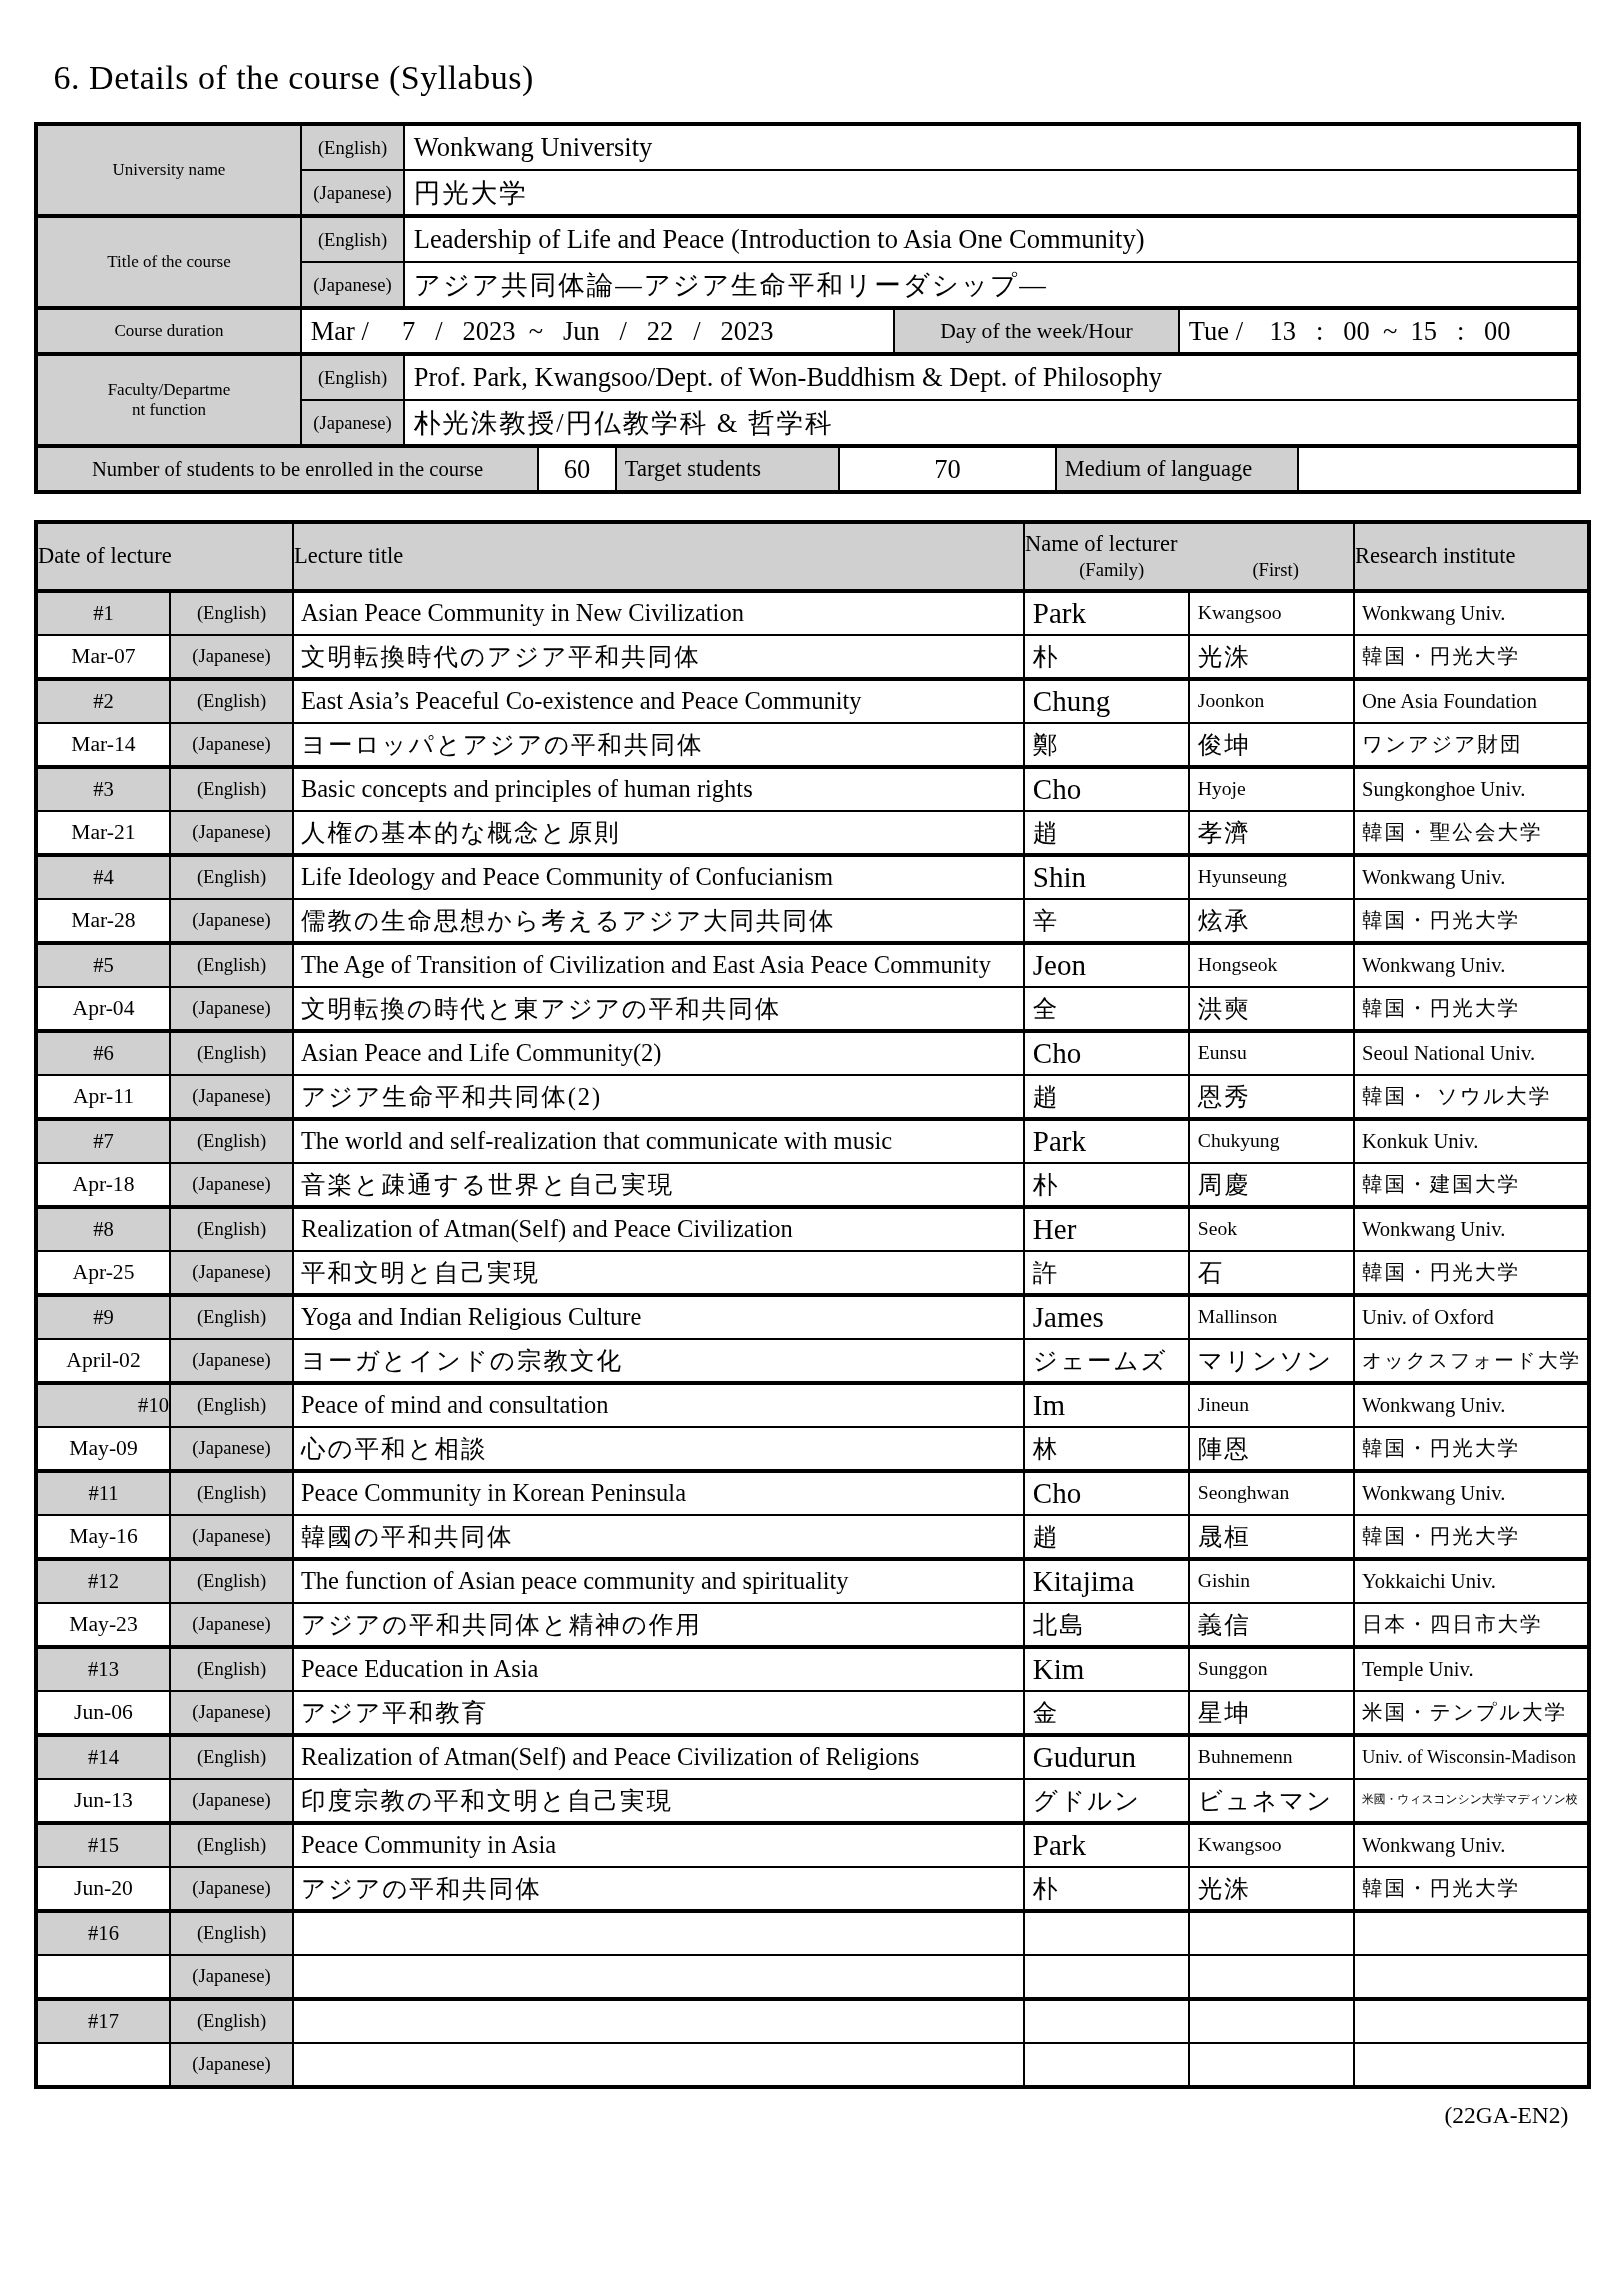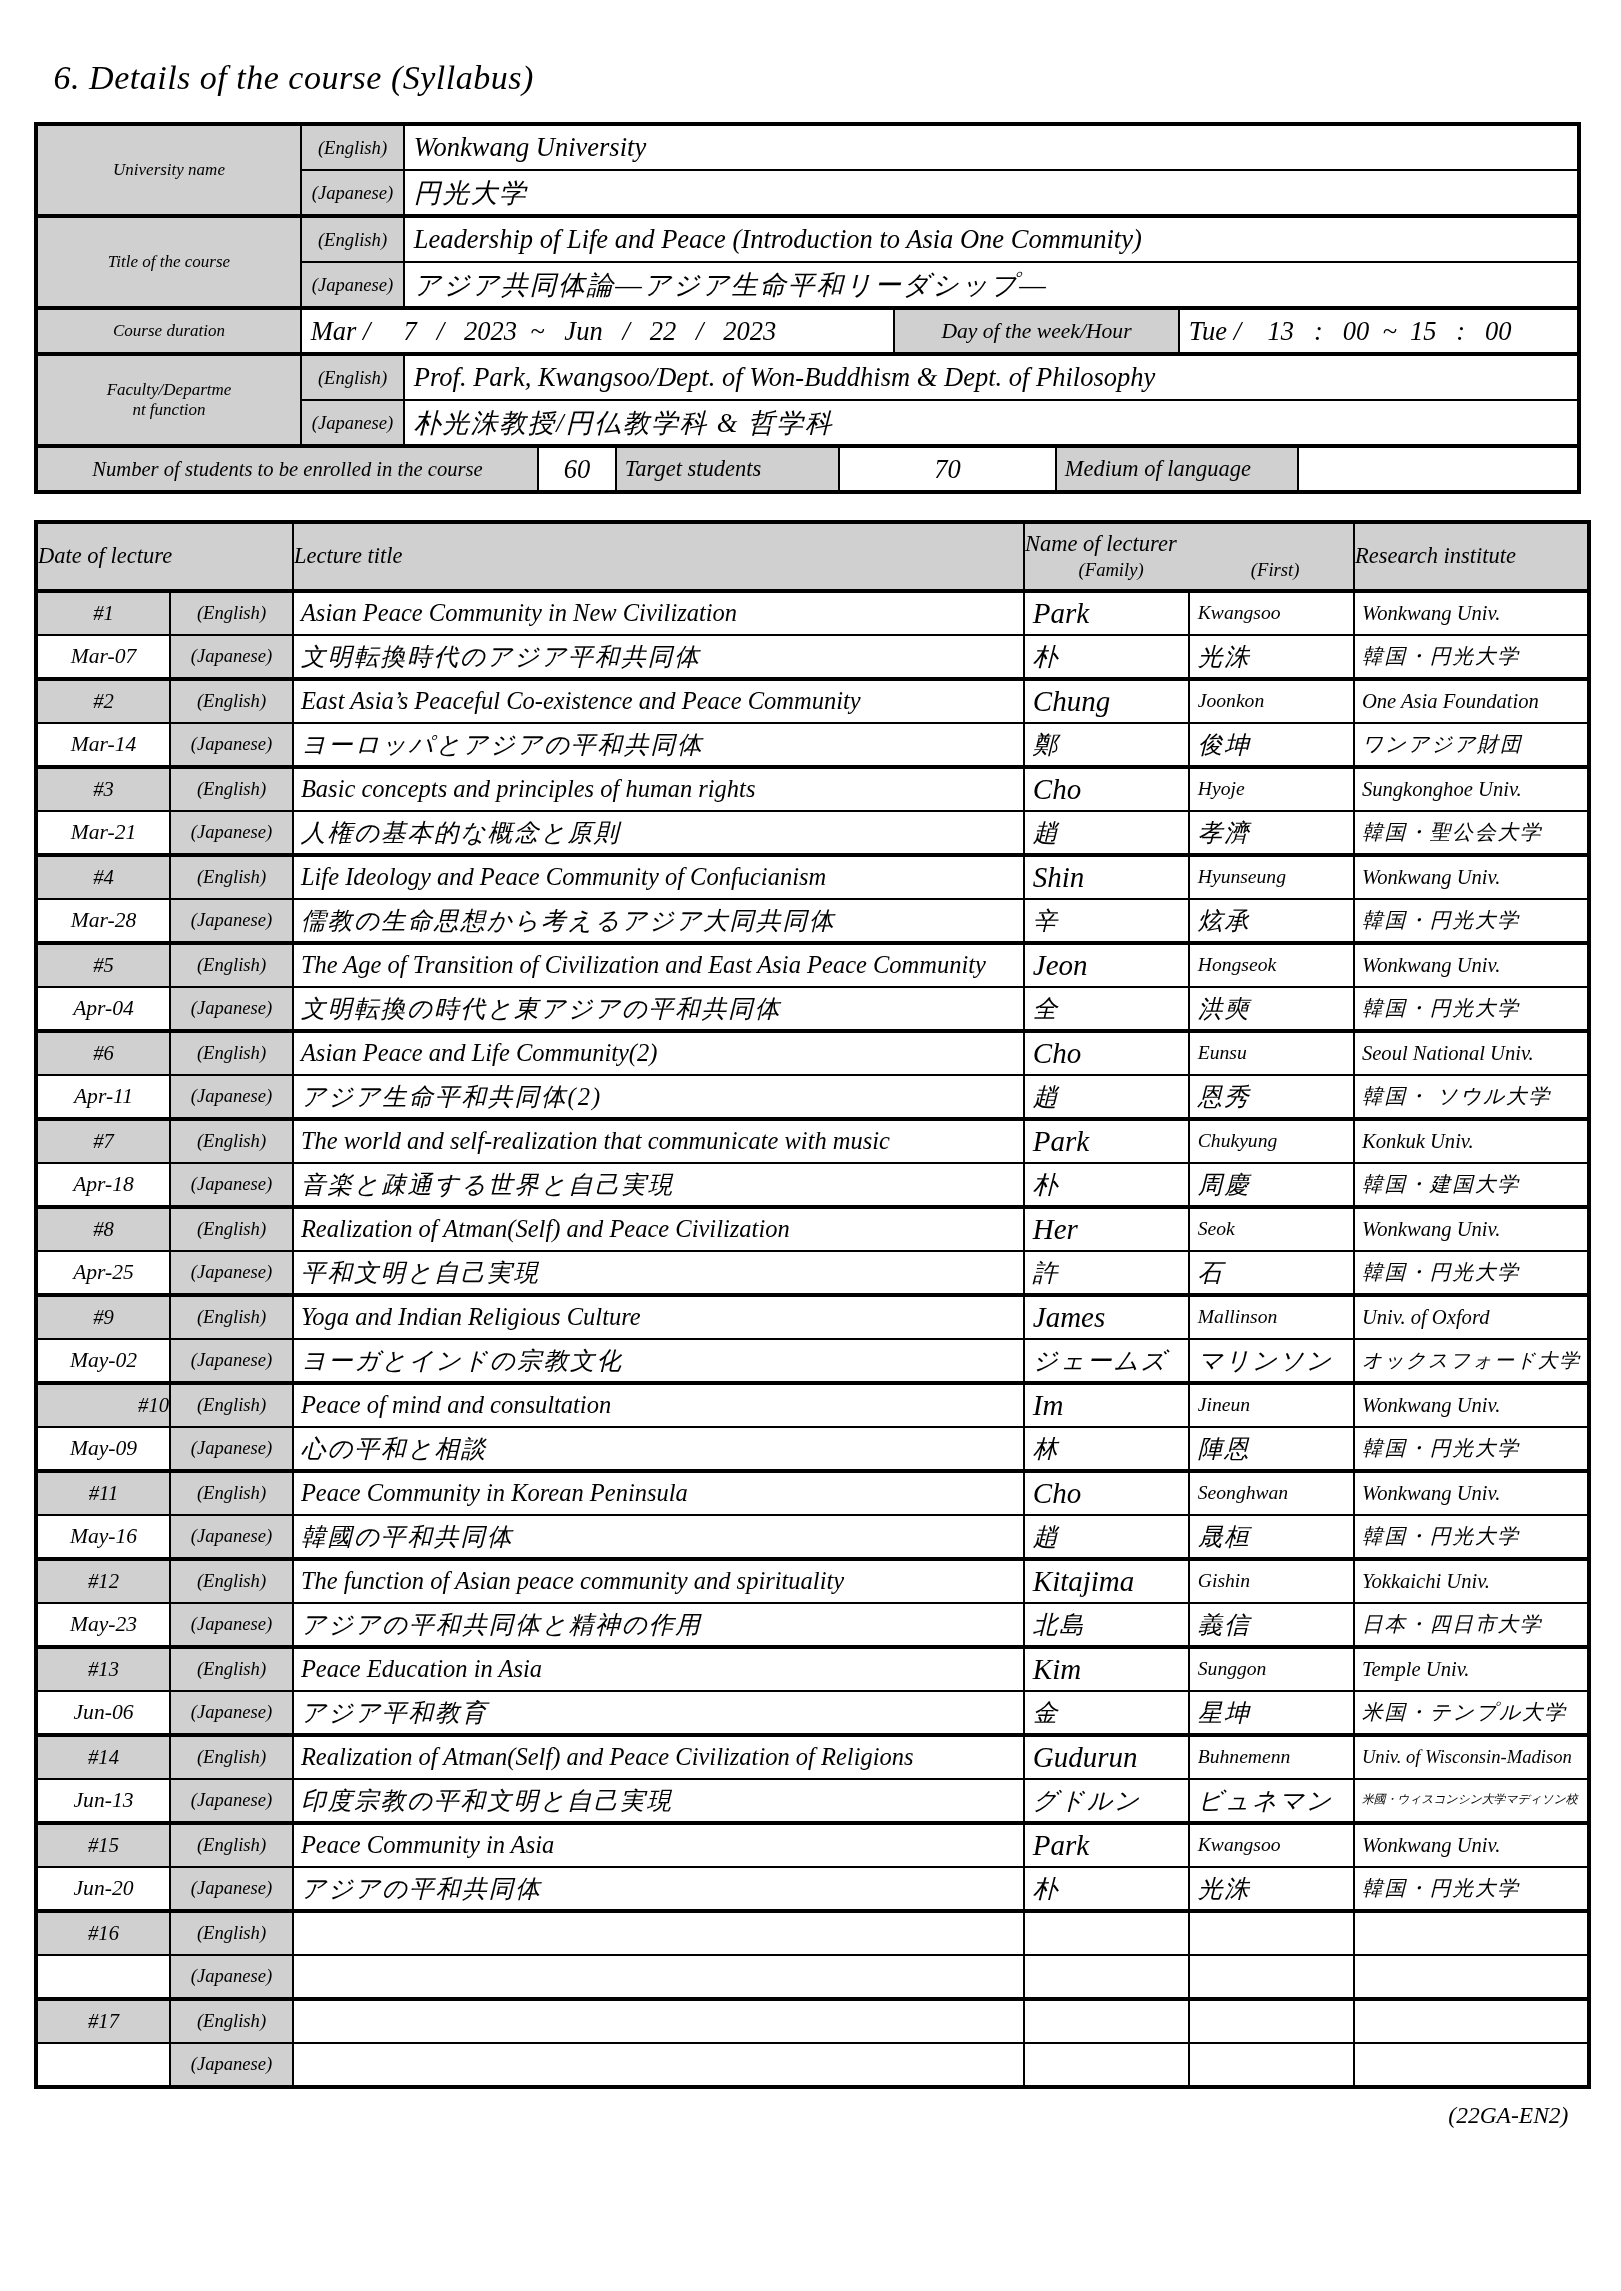--- a/index.html
+++ b/index.html
@@ -1,17 +1,17 @@
 <!DOCTYPE html>
 <html><head>
 <meta charset="utf-8">
 <style>
   html,body { margin:0; padding:0; background:#fff; color:#000;
     font-family:"Liberation Serif","DejaVu Serif",serif; }
-  .page { width:1621px; min-height:2292px; box-sizing:border-box; padding:47px 33px 0 34px;font-style:italic; }
+  .page { width:1621px; min-height:2292px; box-sizing:border-box; padding:47px 33px 0 34px; }
   .doc-title { font-size:34px; font-weight:400; margin:11.8px 0 25.5px 19.6px; letter-spacing:0.5px; }
 
   table { border-collapse:collapse; table-layout:fixed; }
   td, th { border:2px solid #000; border-left-width:2.9px; border-right-width:2.9px;
     vertical-align:middle; overflow:hidden; box-sizing:border-box; padding:0; }
 
   
   .info-table { width:1544px; border:4.9px solid #000; }
   .info-table td { height:46px; }
   .info-table tr.group > td { border-top-width:4.9px; }
@@ -266,21 +266,21 @@
         </tr>
         <tr class="group-start">
           <td class="gray num" style="background: rgb(208, 208, 208);">#9</td>
           <td class="gray lang" style="background: rgb(208, 208, 208);">(English)</td>
           <td class="title fit">Yoga and Indian Religious Culture</td>
           <td class="fam fit">James</td>
           <td class="first fit">Mallinson</td>
           <td class="inst fit">Univ. of Oxford</td>
         </tr>
         <tr>
-          <td class="date">May-02</td>
+          <td class="date">April-02</td>
           <td class="gray lang" style="background: rgb(208, 208, 208);">(Japanese)</td>
           <td class="title fit ja">ヨーガとインドの宗教文化</td>
           <td class="fam fit ja">ジェームズ</td>
           <td class="first fit ja">マリンソン</td>
           <td class="inst fit ja" style="font-size: 19.6px;">オックスフォード大学</td>
         </tr>
         <tr class="group-start">
           <td class="gray num" style="background: rgb(208, 208, 208); text-align: right;">#10</td>
           <td class="gray lang" style="background: rgb(208, 208, 208);">(English)</td>
           <td class="title fit">Peace of mind and consultation</td>

